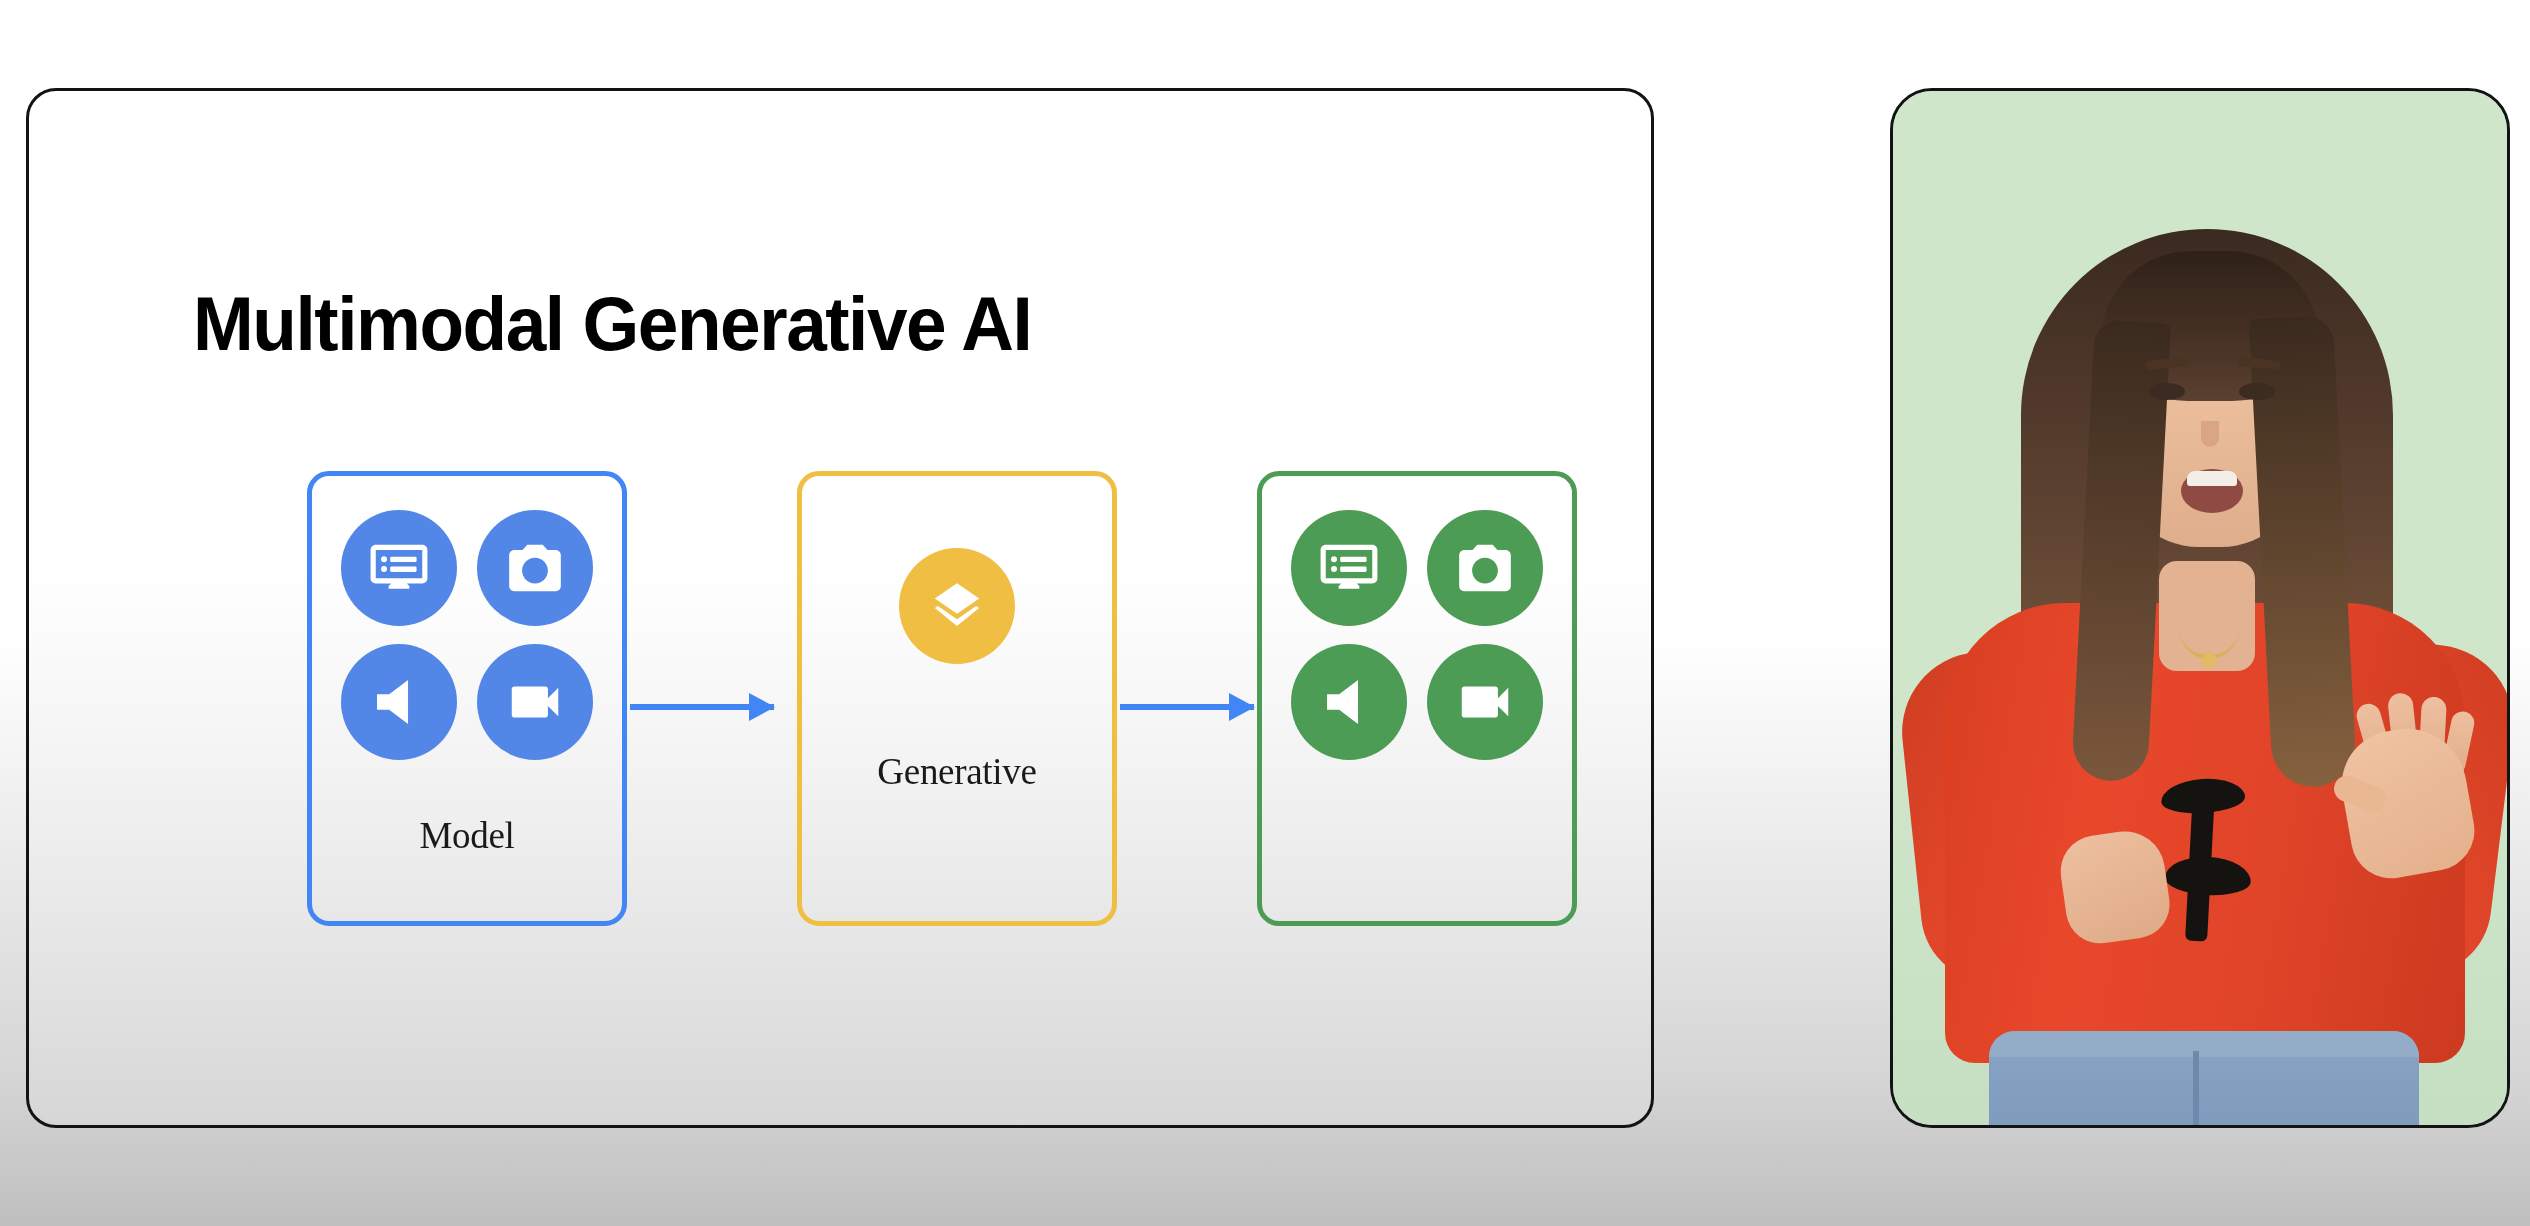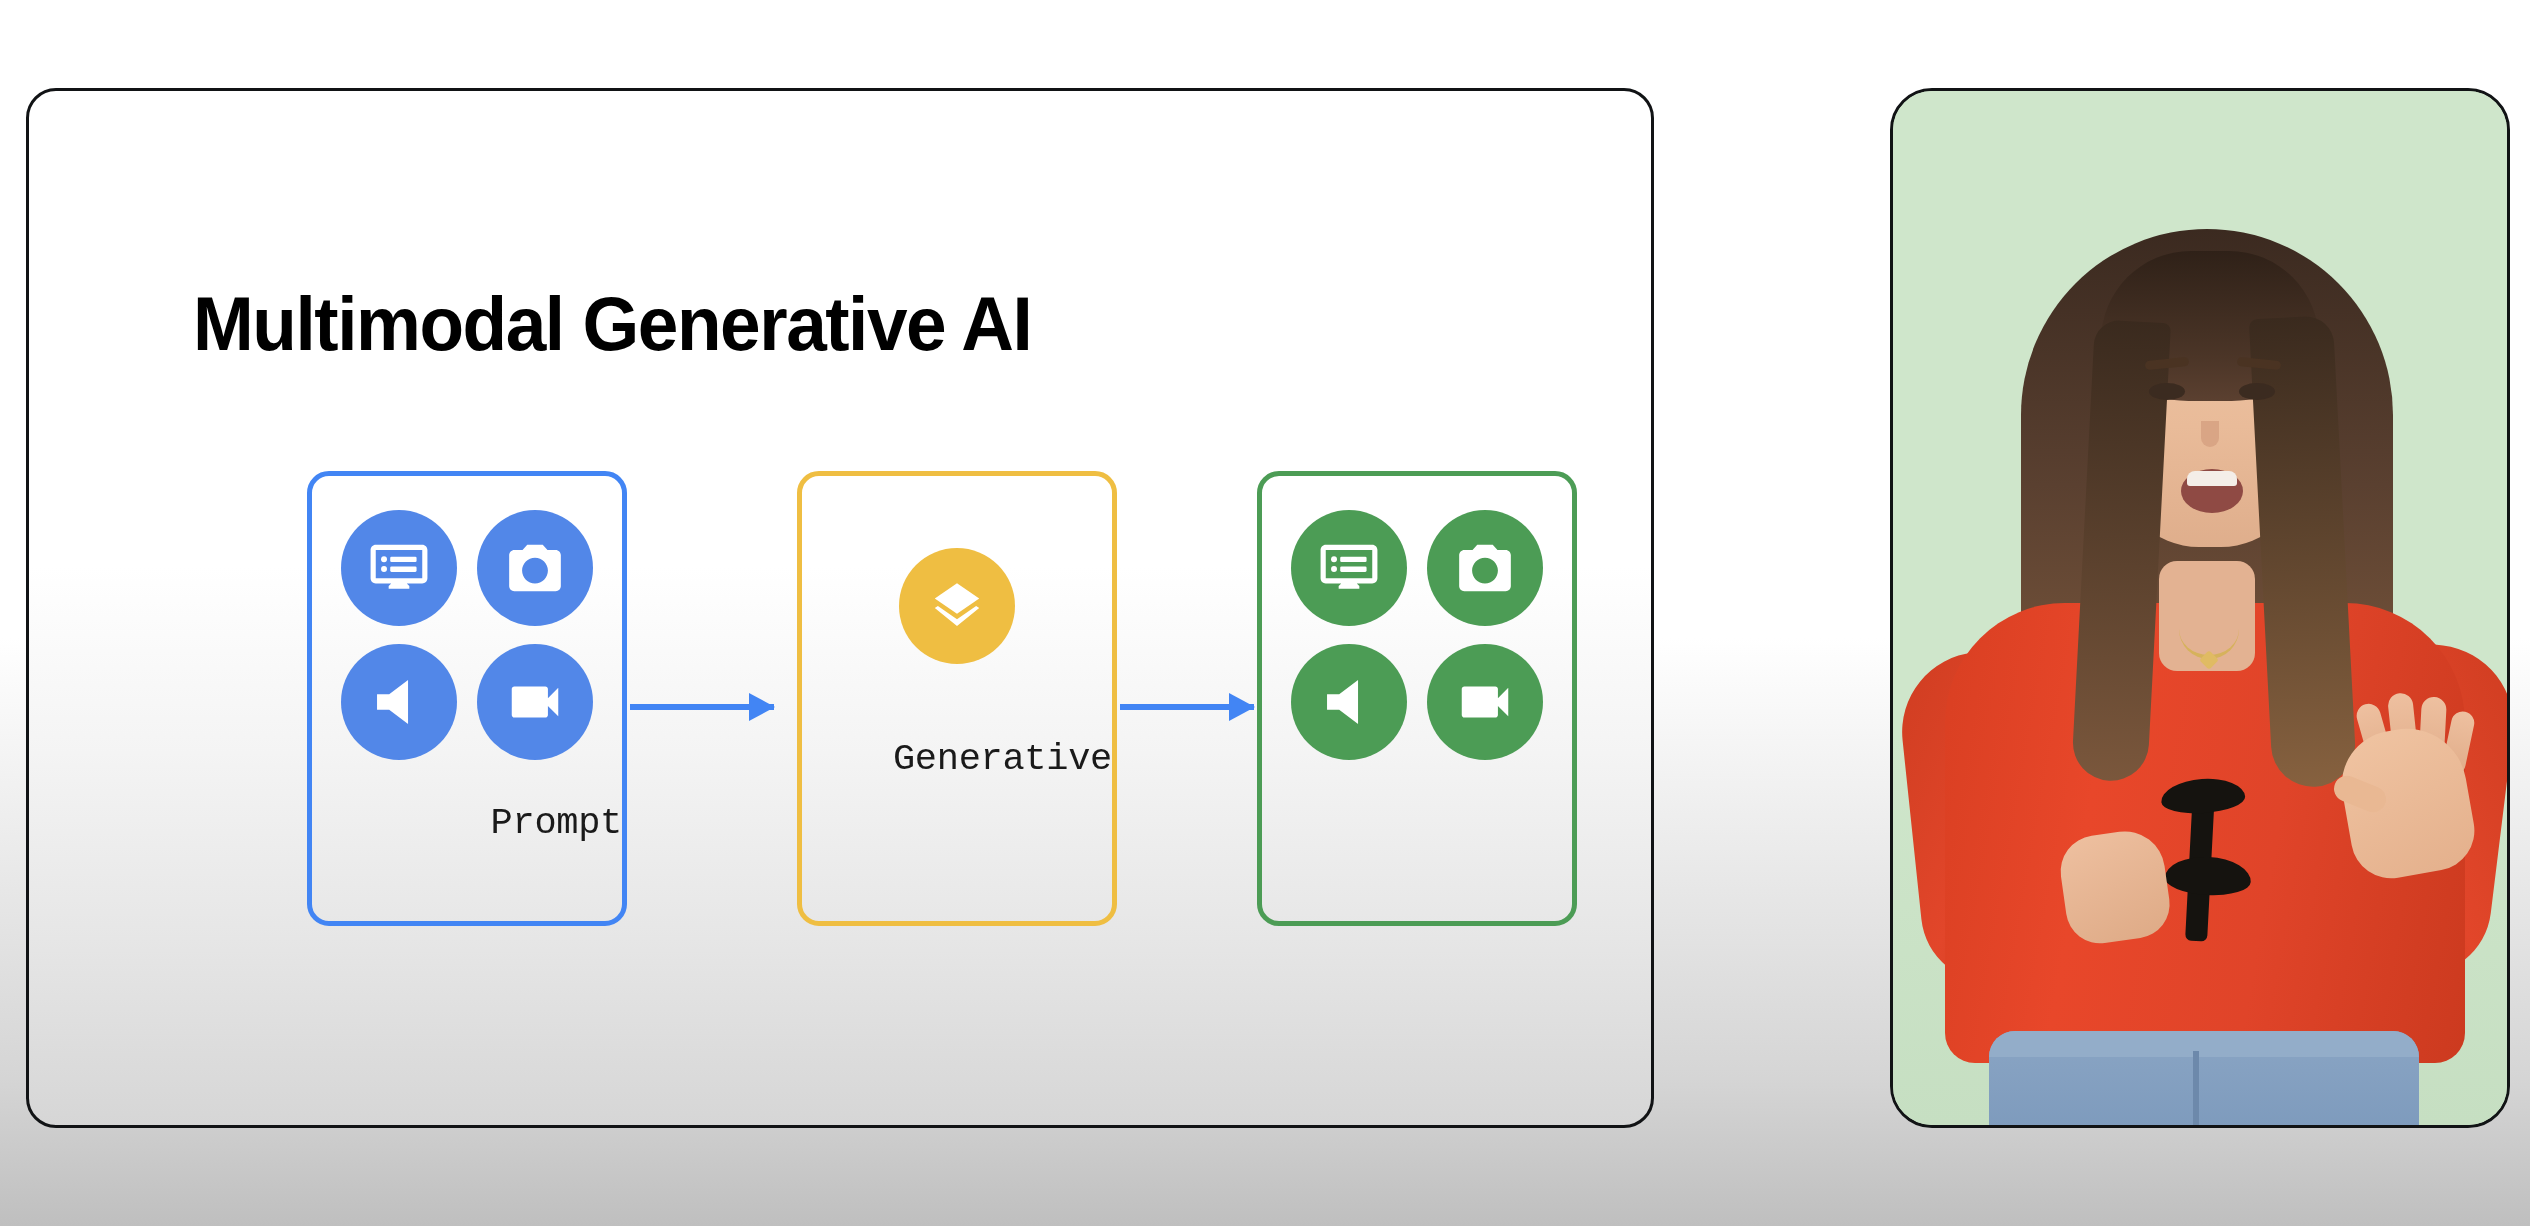--- a/index.html
+++ b/index.html
@@ -101,27 +101,28 @@
   }
   .icon-circle svg { width: 62px; height: 62px; display: block; }
   .blue-circle  { background: #5287E8; }
   .green-circle { background: #4C9C55; }
   .amber-circle { background: #EFBE42; }
 
   .card-label {
     position: absolute;
     left: 0;
     width: 100%;
-    text-align: right;
+    text-align: center;
     font-size: 37px;
     font-weight: 400;
     color: #1a1a1a;
     line-height: 1.18;
-    font-family: Liberation Mono, monospace;
+    font-family: Liberation Serif, serif;
     letter-spacing: -0.3px;
+    margin-top: 12px;
   }
   #label-prompt   { top: 326px; }
   #label-response { top: 326px; }
   #label-model    { top: 262px; }
 
   
   #model-icon-wrap {
     position: absolute;
     left: 0;
     top: 72px;
@@ -307,21 +308,21 @@
             </svg>
           </div>
 
           <div class="icon-circle blue-circle">
             <svg viewBox="0 0 24 24" fill="#ffffff" aria-hidden="true">
               <path d="M17 10.5V7c0-.55-.45-1-1-1H4c-.55 0-1 .45-1 1v10c0 .55.45 1 1 1h12c.55 0 1-.45 1-1v-3.5l4 4v-11l-4 4z"></path>
             </svg>
           </div>
 
         </div>
-        <div class="card-label" id="label-prompt">Prompt</div>
+        <div class="card-label" id="label-prompt">Model</div>
       </div>
 
       <div class="flow-card" id="card-model">
         <div id="model-icon-wrap">
           <div class="icon-circle amber-circle">
             <svg viewBox="0 0 24 24" fill="#ffffff" aria-hidden="true">
               <path d="M12 3.2L3.4 9.1 12 15l8.6-5.9L12 3.2z"></path>
               <path d="M12 17.1L4.6 12.0l-1.2.8L12 19.7l8.6-6.9-1.2-.8L12 17.1z"></path>
             </svg>
           </div>

